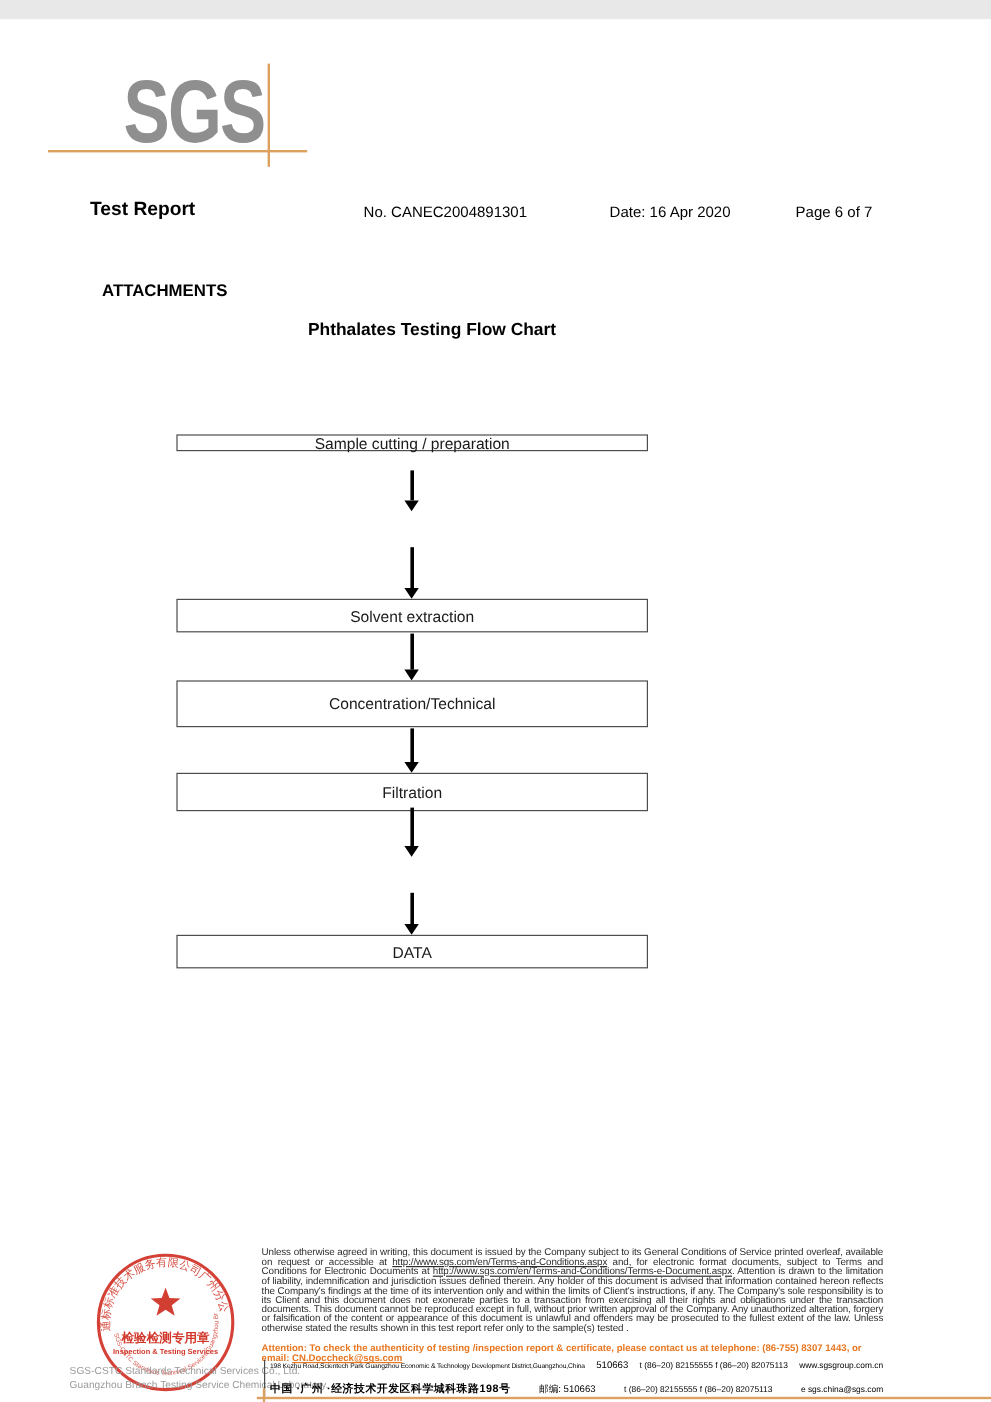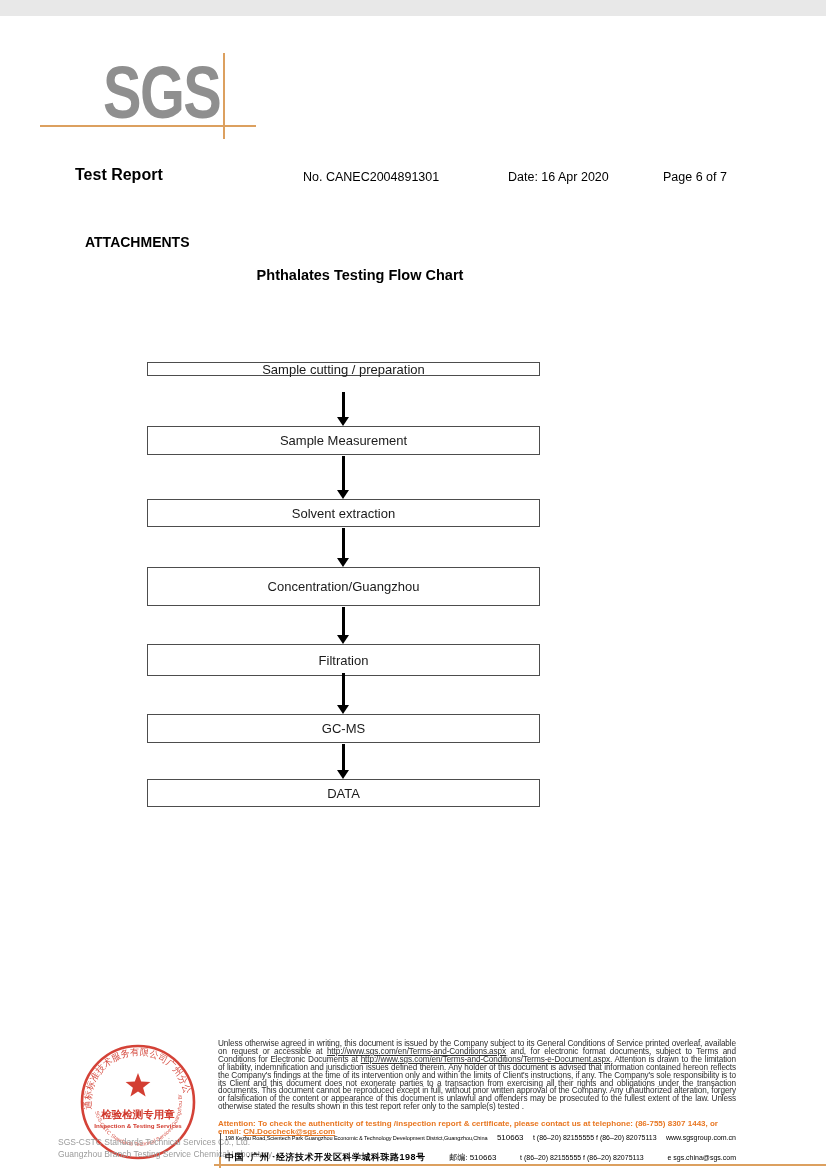--- a/index.html
+++ b/index.html
@@ -83,43 +83,37 @@
   <div class="hmeta h-page">Page 6 of 7</div>
 
   <div class="attachments">ATTACHMENTS</div>
   <div class="chart-title">Phthalates Testing Flow Chart</div>
 
   <div class="fc-box" style="top:346px;height:14px;">
     <span>Sample cutting / preparation</span>
   </div>
   <div class="fc-arrow" style="top:376px;height:25px;"></div>
 
-  <div class="fc-box" style="top:410px;height:29px;">
-    <span>Sample Measurement</span>
-  </div>
   <div class="fc-arrow" style="top:440px;height:34px;"></div>
 
   <div class="fc-box" style="top:483px;height:28px;">
     <span>Solvent extraction</span>
   </div>
   <div class="fc-arrow" style="top:512px;height:30px;"></div>
 
   <div class="fc-box" style="top:551px;height:39px;">
-    <span>Concentration/Guangzhou</span>
+    <span>Concentration/Technical</span>
   </div>
   <div class="fc-arrow" style="top:591px;height:28px;"></div>
 
   <div class="fc-box" style="top:628px;height:32px;">
     <span>Filtration</span>
   </div>
   <div class="fc-arrow" style="top:657px;height:32px;"></div>
 
-  <div class="fc-box" style="top:698px;height:29px;">
-    <span>GC-MS</span>
-  </div>
   <div class="fc-arrow" style="top:728px;height:26px;"></div>
 
   <div class="fc-box" style="top:763px;height:28px;">
     <span>DATA</span>
   </div>
 
   <svg class="stamp" viewBox="0 0 120 120">
     <circle cx="60" cy="60" r="56" fill="none" stroke="#cf2e21" stroke-width="2.6" opacity="0.9"></circle>
     <polygon points="60,31 63.2,39.6 72.4,40.0 65.1,45.7 67.6,54.5 60,49.4 52.4,54.5 54.9,45.7 47.6,40.0 56.8,39.6" fill="#cf2e21" opacity="0.92"></polygon>
     <defs>

